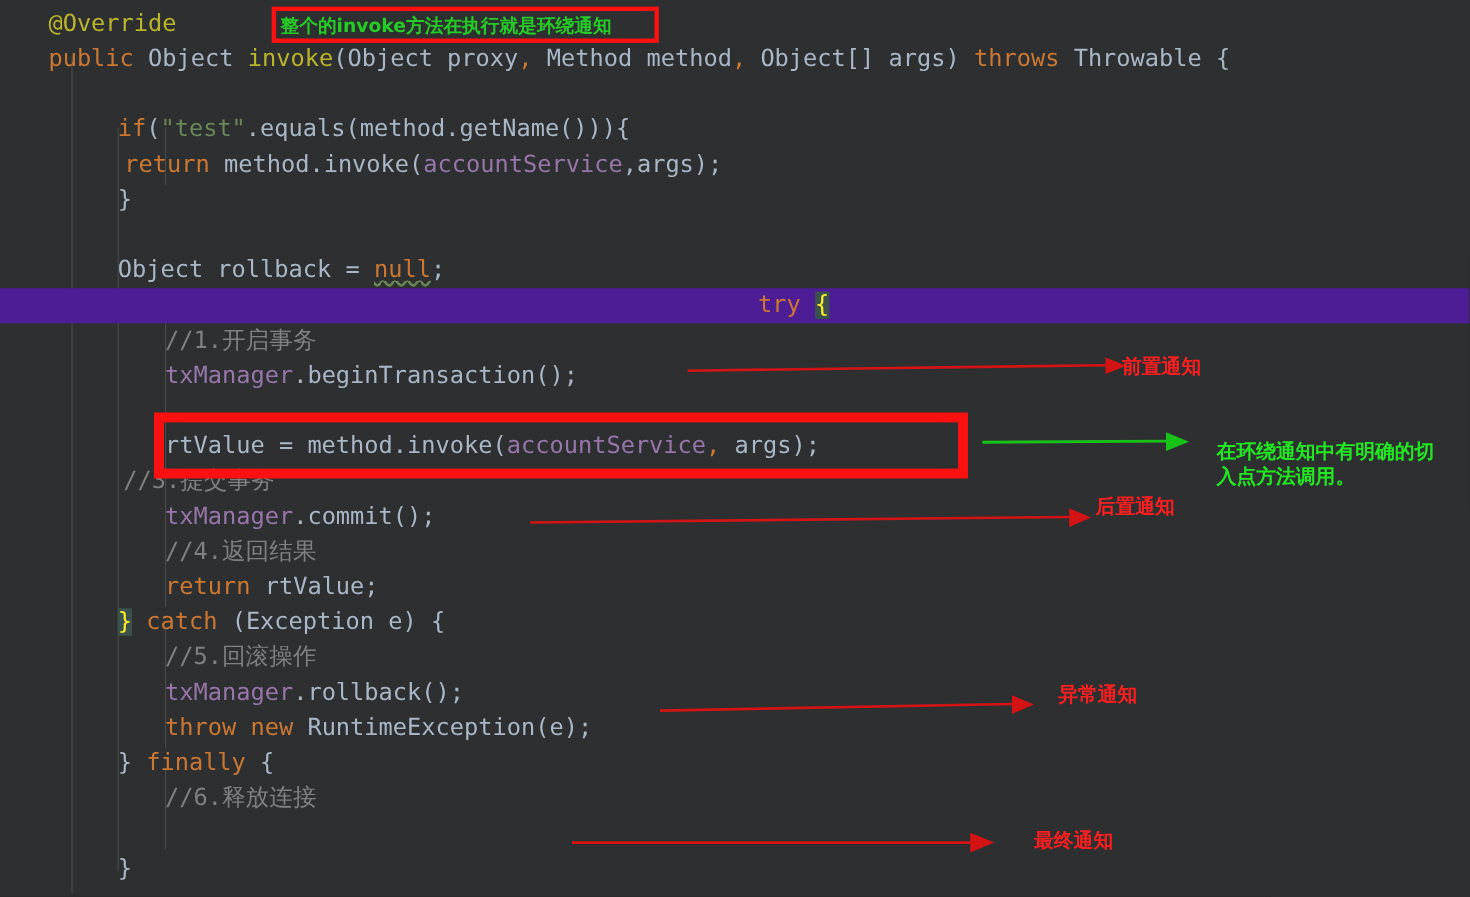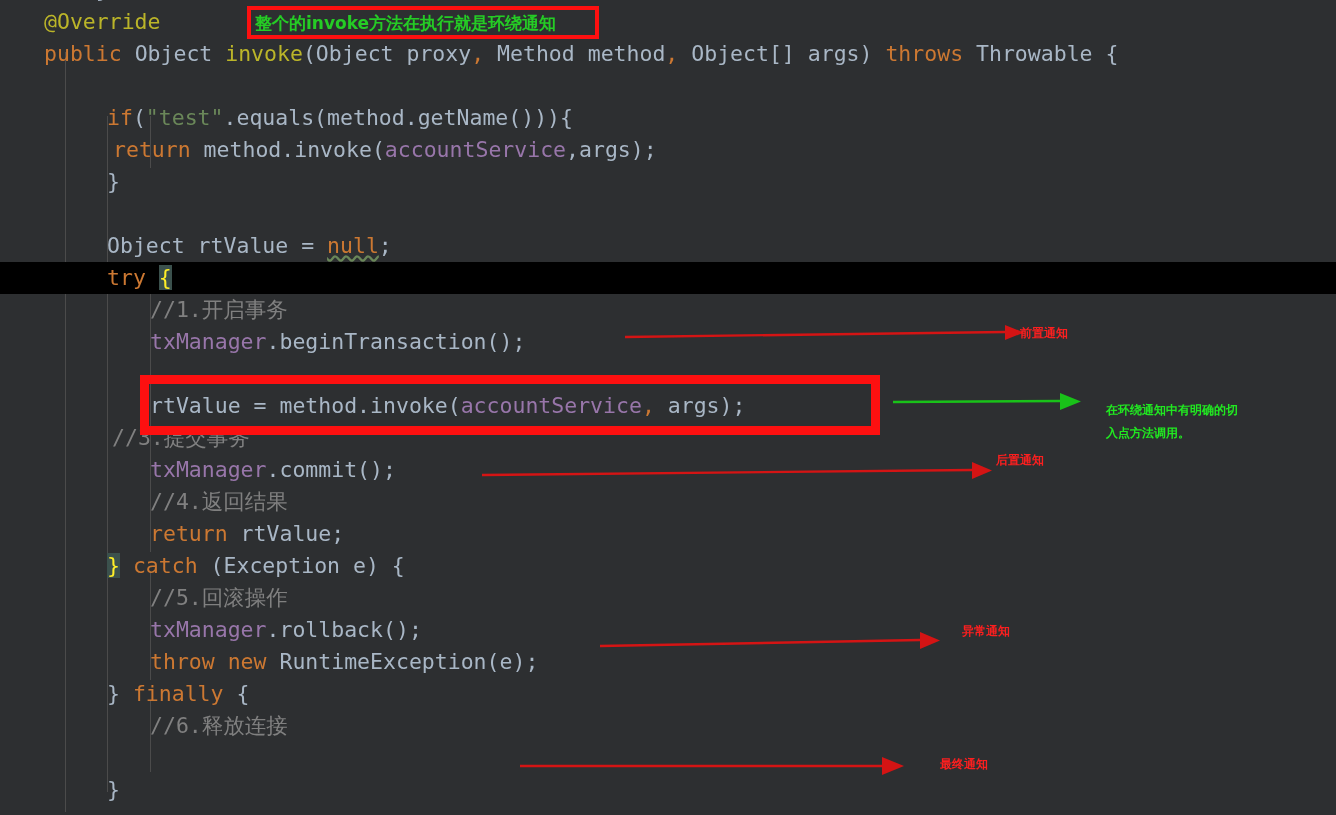--- a/index.html
+++ b/index.html
@@ -31,21 +31,22 @@
   .line {
     position: absolute;
     left: 0;
     width: 1336px;
     height: 32px;
     white-space: pre;
     padding-left: 44px;
     box-sizing: border-box;
   }
   .line-hl {
-    background: #000000;
+    background: #4c1d95;
+    text-align: center;
   }
   
   .kw       { color: #cc7832; }
   .txt      { color: #a9b7c6; }
   .cmt      { color: #808080; }
   .str      { color: #6a8759; }
   .ann      { color: #bbb529; }
   .field    { color: #9876aa; }
   .brace-hl { background: #3b514d; color: #ffef28; }
   .squig    { text-decoration: underline wavy #6a8759; text-decoration-skip-ink: none; }
@@ -63,21 +64,21 @@
     left: 0; top: 0;
     width: 1328px;
     height: 815px;
     pointer-events: none;
   }
   .anno-svg { position:absolute; left:0; top:0; }
   .anno-text {
     position: absolute;
     font-family: Liberation Serif, serif;
     font-weight: bold;
-    font-size: 12px;
+    font-size: 18px;
     line-height: 23px;
     white-space: pre;
   }
   .anno-red  { color: #fd1f1f; }
   .anno-green{ color: #21e821; }
 
   .hl-box {
     position: absolute;
     border: 4px solid #fd1010;
     box-sizing: border-box;
@@ -116,21 +117,21 @@
     <div class="line" style="top:6px;"><span class="ann">@Override</span></div>
 
     <div class="line" style="top:38px;"><span class="kw">public</span> <span class="txt">Object </span><span class="ann">invoke</span><span class="txt">(Object proxy</span><span class="kw">,</span><span class="txt"> Method method</span><span class="kw">,</span><span class="txt"> Object[] args) </span><span class="kw">throws</span><span class="txt"> Throwable {</span></div>
 
     <div class="line" style="top:102px; padding-left:107px;"><span class="kw">if</span><span class="txt">(</span><span class="str">"test"</span><span class="txt">.equals(method.getName())){</span></div>
 
     <div class="line" style="top:134px; padding-left:113px;"><span class="kw">return</span><span class="txt"> method.invoke(</span><span class="field">accountService</span><span class="txt">,args);</span></div>
 
     <div class="line" style="top:166px; padding-left:107px;"><span class="txt">}</span></div>
 
-    <div class="line" style="top:230px; padding-left:107px;"><span class="txt">Object rtValue = </span><span class="kw squig">null</span><span class="txt">;</span></div>
+    <div class="line" style="top:230px; padding-left:107px;"><span class="txt">Object rollback = </span><span class="kw squig">null</span><span class="txt">;</span></div>
 
     <div class="line line-hl" style="top:262px; padding-left:107px;"><span class="kw">try</span><span class="txt"> </span><span class="brace-hl">{</span></div>
 
     <div class="line" style="top:294px; padding-left:150px;"><span class="cmt">//1.开启事务</span></div>
 
     <div class="line" style="top:326px; padding-left:150px;"><span class="field">txManager</span><span class="txt">.beginTransaction();</span></div>
 
 
     <div class="line" style="top:390px; padding-left:150px;"><span class="txt">rtValue = method.invoke(</span><span class="field">accountService</span><span class="kw">,</span><span class="txt"> args);</span></div>
 

